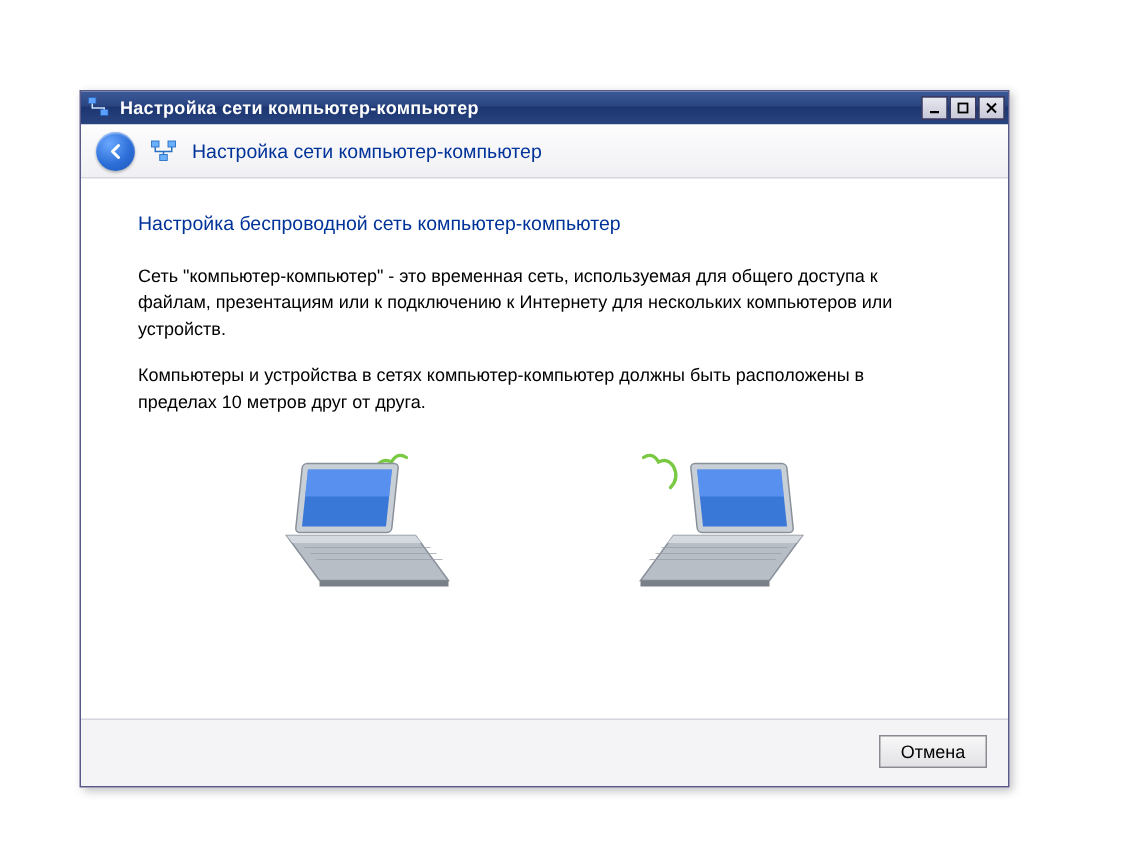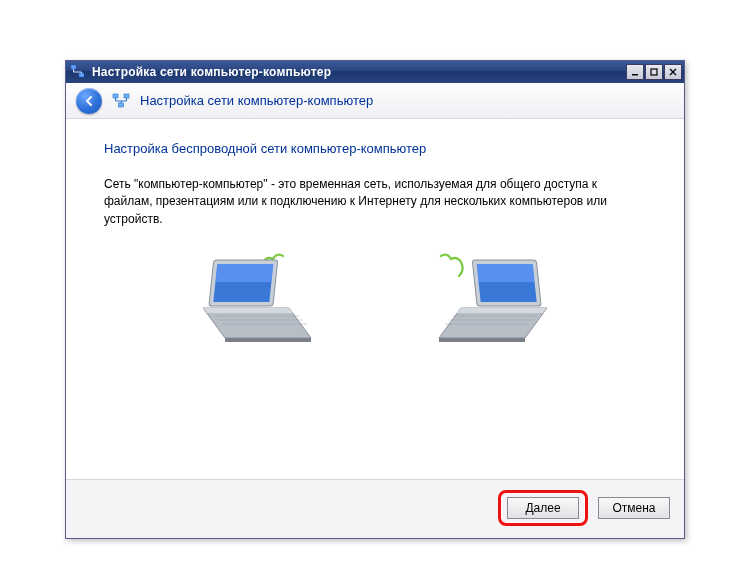--- a/index.html
+++ b/index.html
@@ -7,21 +7,21 @@
     margin: 0;
     background: #fff;
     font-family: "Segoe UI", Tahoma, sans-serif;
     font-size: 12px;
     width: 747px;
     height: 563px;
     position: relative;
   }
   .window {
     position: absolute;
-    left: 65px;
+    left: 53px;
     top: 60px;
     width: 620px;
     border: 1px solid #5a5a8a;
     box-shadow: 2px 2px 6px rgba(0,0,0,0.25);
     background: #fff;
   }
   .titlebar {
     height: 22px;
     background: linear-gradient(to bottom, #3b5998 0%, #2a4480 45%, #1a3570 46%, #2a4480 100%);
     display: flex;
@@ -167,22 +167,23 @@
         <rect x="1" y="2" width="5" height="4" fill="#6ab0ff" stroke="#2a70c0" stroke-width="0.6"></rect>
         <rect x="12" y="2" width="5" height="4" fill="#6ab0ff" stroke="#2a70c0" stroke-width="0.6"></rect>
         <rect x="6.5" y="11" width="5" height="4" fill="#6ab0ff" stroke="#2a70c0" stroke-width="0.6"></rect>
         <path d="M3.5 6 V9 H14.5 V6 M9 9 V11" stroke="#2a70c0" stroke-width="1" fill="none"></path>
       </svg>
     </span>
     <span class="header-title">Настройка сети компьютер-компьютер</span>
   </div>
 
   <div class="content">
-    <h1>Настройка беспроводной сети компьютер-компьютер</h1>
+    <h1>Настройка беспроводной сеть компьютер-компьютер</h1>
     <p>Сеть "компьютер-компьютер" - это временная сеть, используемая для общего доступа к файлам, презентациям или к подключению к Интернету для нескольких компьютеров или устройств.</p>
+    <p>Компьютеры и устройства в сетях компьютер-компьютер должны быть расположены в пределах 10 метров друг от друга.</p>
 
     <div class="illustration">
       <div class="laptop-wrap">
         <svg class="laptop" viewBox="0 0 130 100">
           <path d="M12 62 Q6 56 10 48 Q14 42 20 45 Q24 38 30 42" stroke="#7ac943" stroke-width="2.2" fill="none" stroke-linecap="round" transform="translate(68,-34)"></path>
           <g transform="skewX(-6)">
             <rect x="30" y="12" width="64" height="46" rx="3" fill="#c9cfd6" stroke="#8a9099"></rect>
             <rect x="34" y="16" width="56" height="38" fill="#3a78d8"></rect>
             <rect x="34" y="16" width="56" height="18" fill="#6aa0ff" opacity="0.6"></rect>
           </g>
@@ -211,19 +212,16 @@
             <line x1="18" y1="68" x2="102" y2="68"></line>
             <line x1="14" y1="72" x2="98" y2="72"></line>
             <line x1="10" y1="76" x2="94" y2="76"></line>
           </g>
         </svg>
       </div>
     </div>
   </div>
 
   <div class="footer">
-    <span class="highlight-ring">
-      <button class="btn">Далее</button>
-    </span>
     <button class="btn">Отмена</button>
   </div>
 
 </div>
 
 </body></html>

